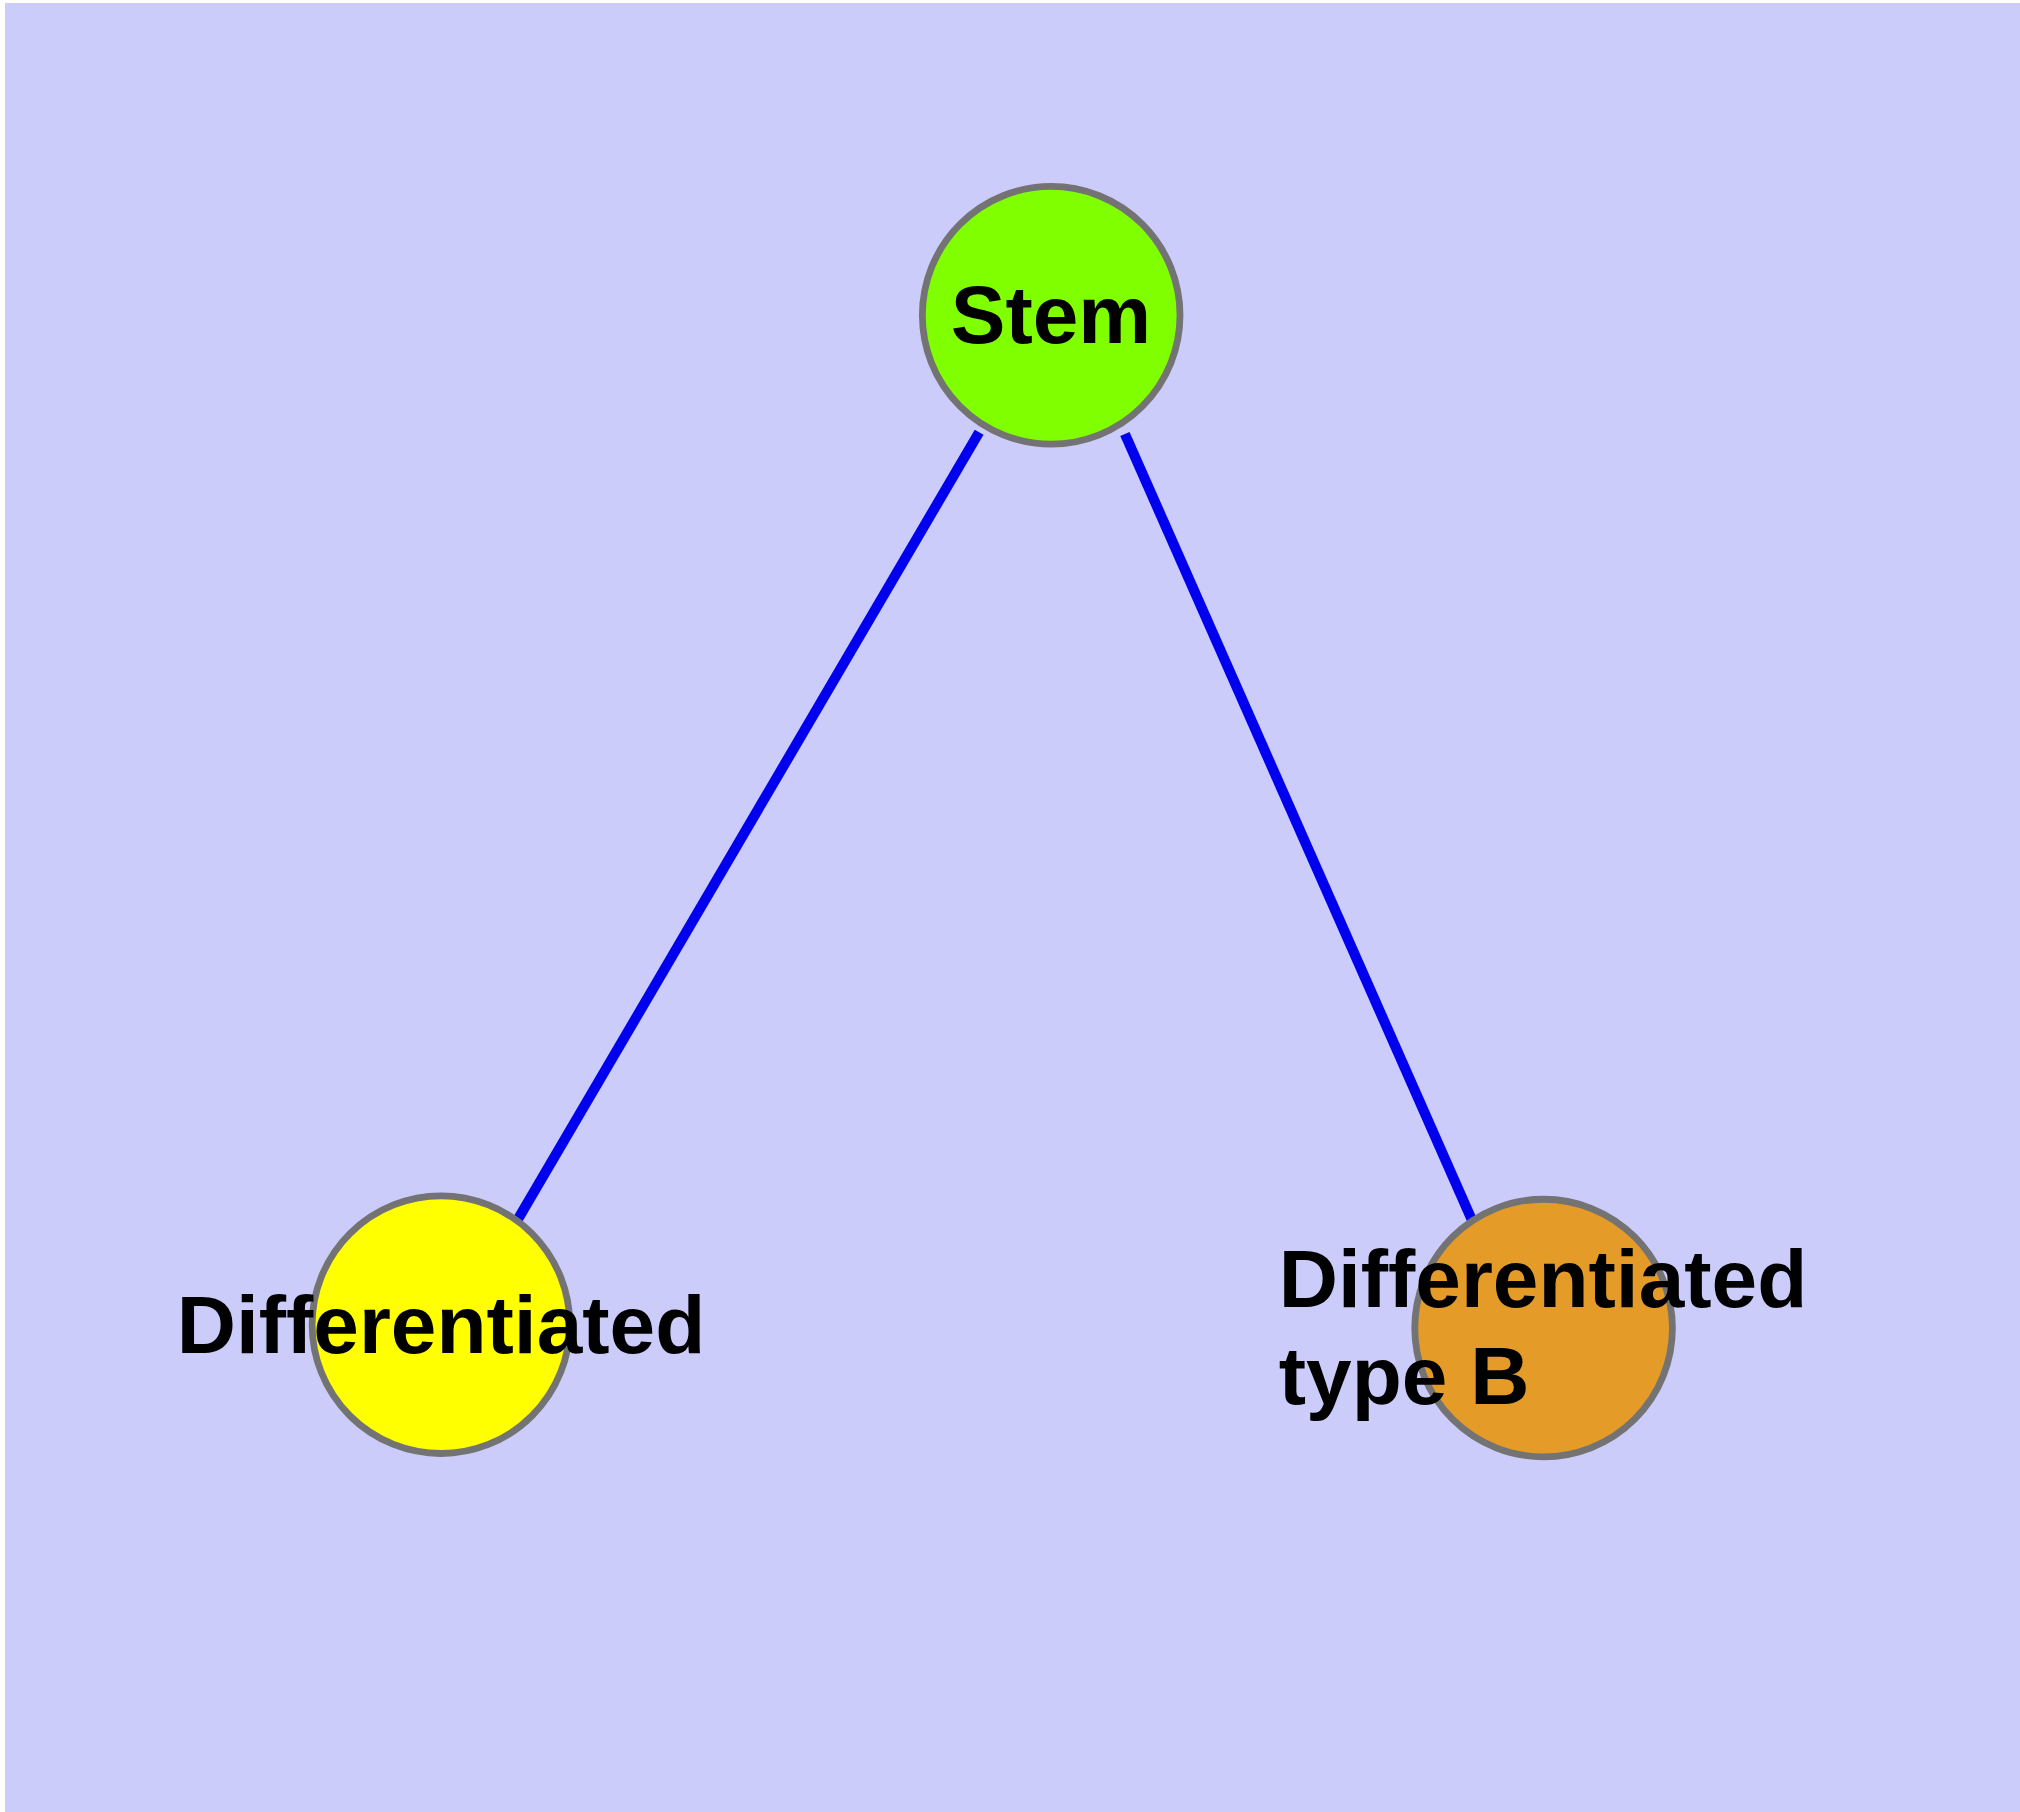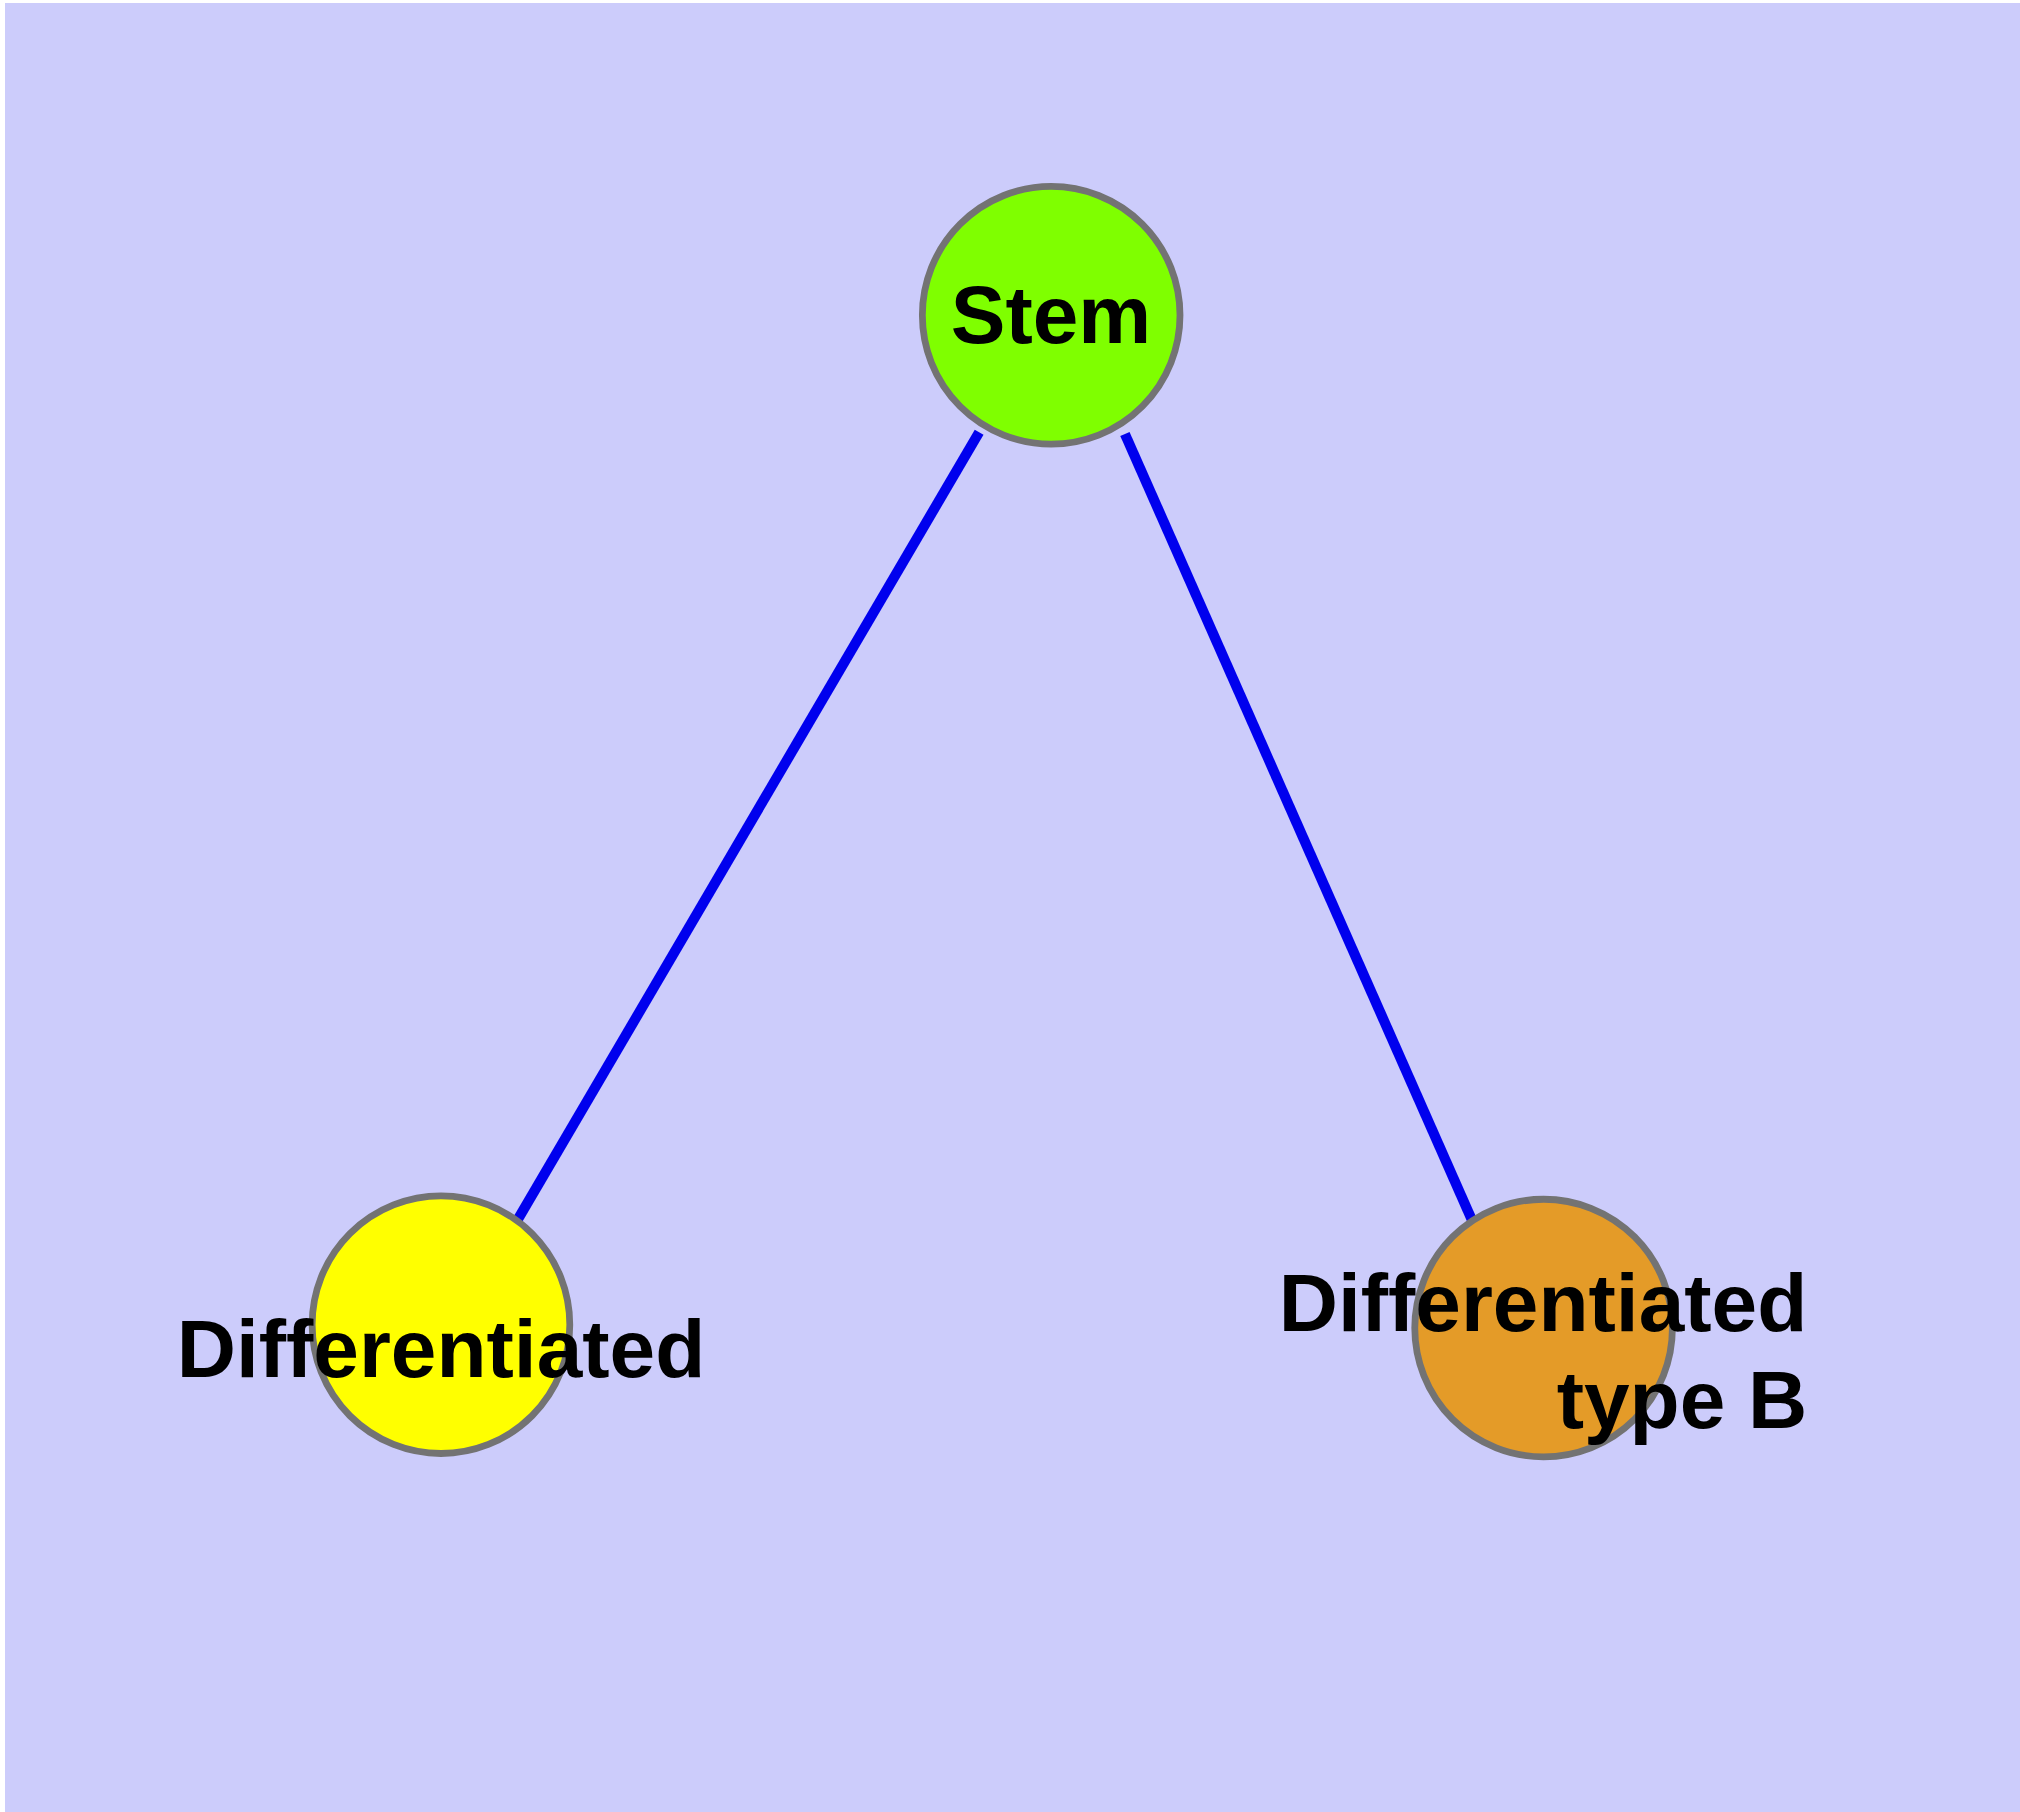--- a/index.html
+++ b/index.html
@@ -36,35 +36,34 @@
     stroke: #737373;
     stroke-width: 8;
   }
   .edge-line {
     stroke: #0000ee;
     stroke-width: 12;
     stroke-linecap: butt;
   }
   .node-label {
     position: absolute;
-    text-align: right;
+    text-align: left;
     font-family: "Liberation Sans", "DejaVu Sans", sans-serif;
     font-weight: bold;
     color: #000000;
     line-height: 1.18;
     white-space: nowrap;
     transform: translate(-50%, -50%);
     pointer-events: none;
   }
   .label-stem {
     font-size: 82px;
   }
   .label-leaf {
     font-size: 82px;
-    margin-top: 24px;
   }
 </style>
 </head>
 <body>
 
 <div id="canvas" style="background: rgb(255, 255, 255);">
 
   <div id="plot-area" style="background: rgb(204, 204, 251);"></div>
 
   <svg id="graph-svg" viewBox="0 0 2384 2138" xmlns="http://www.w3.org/2000/svg">

